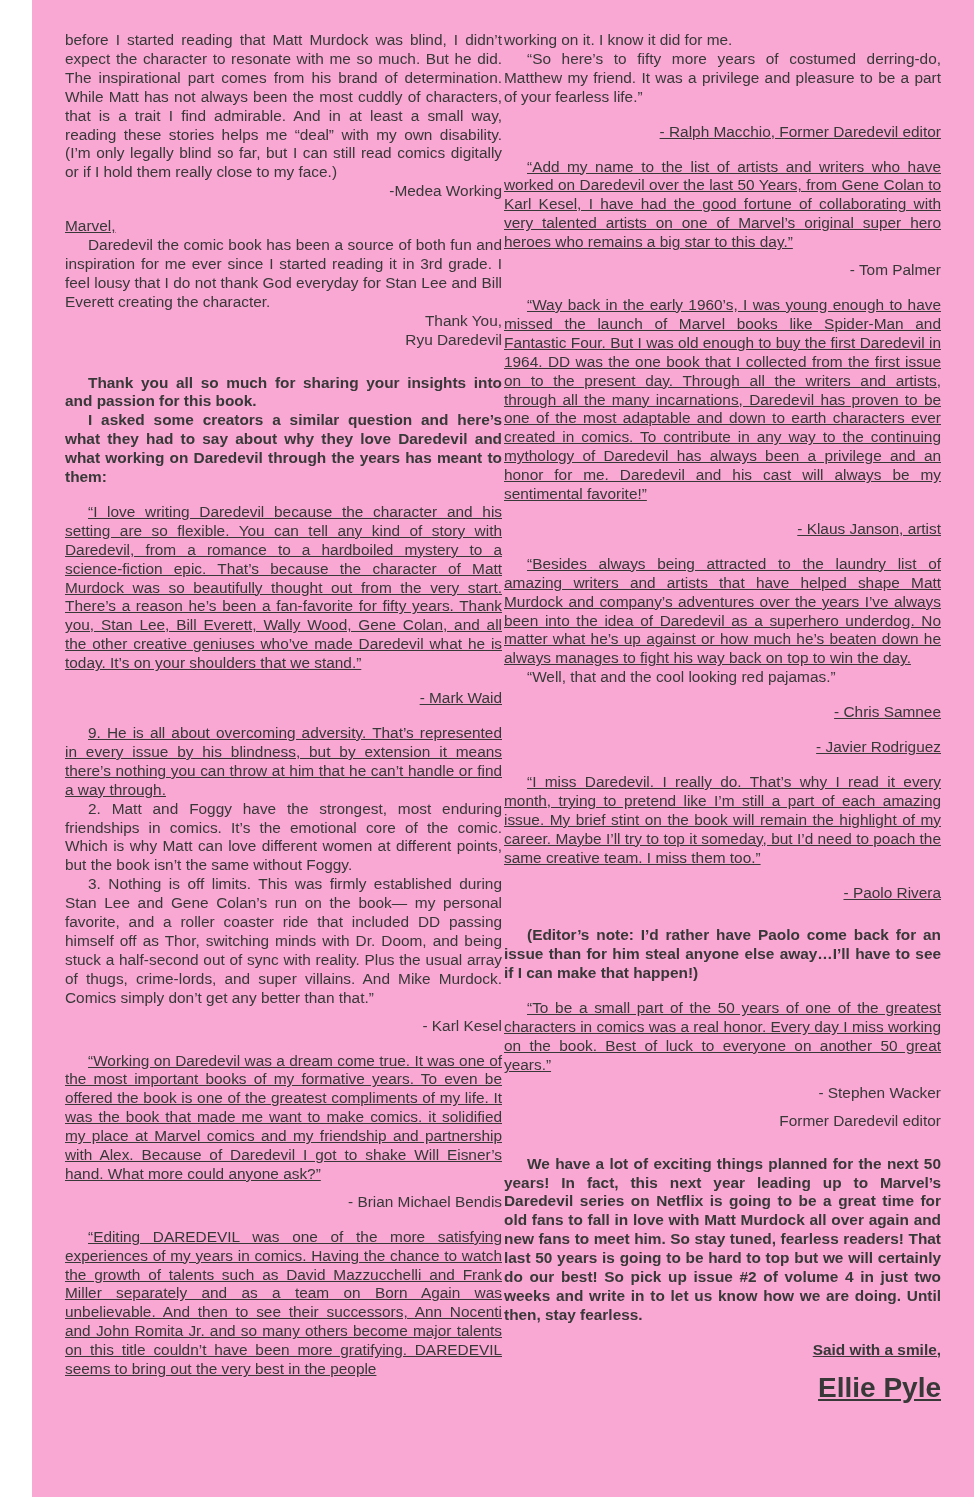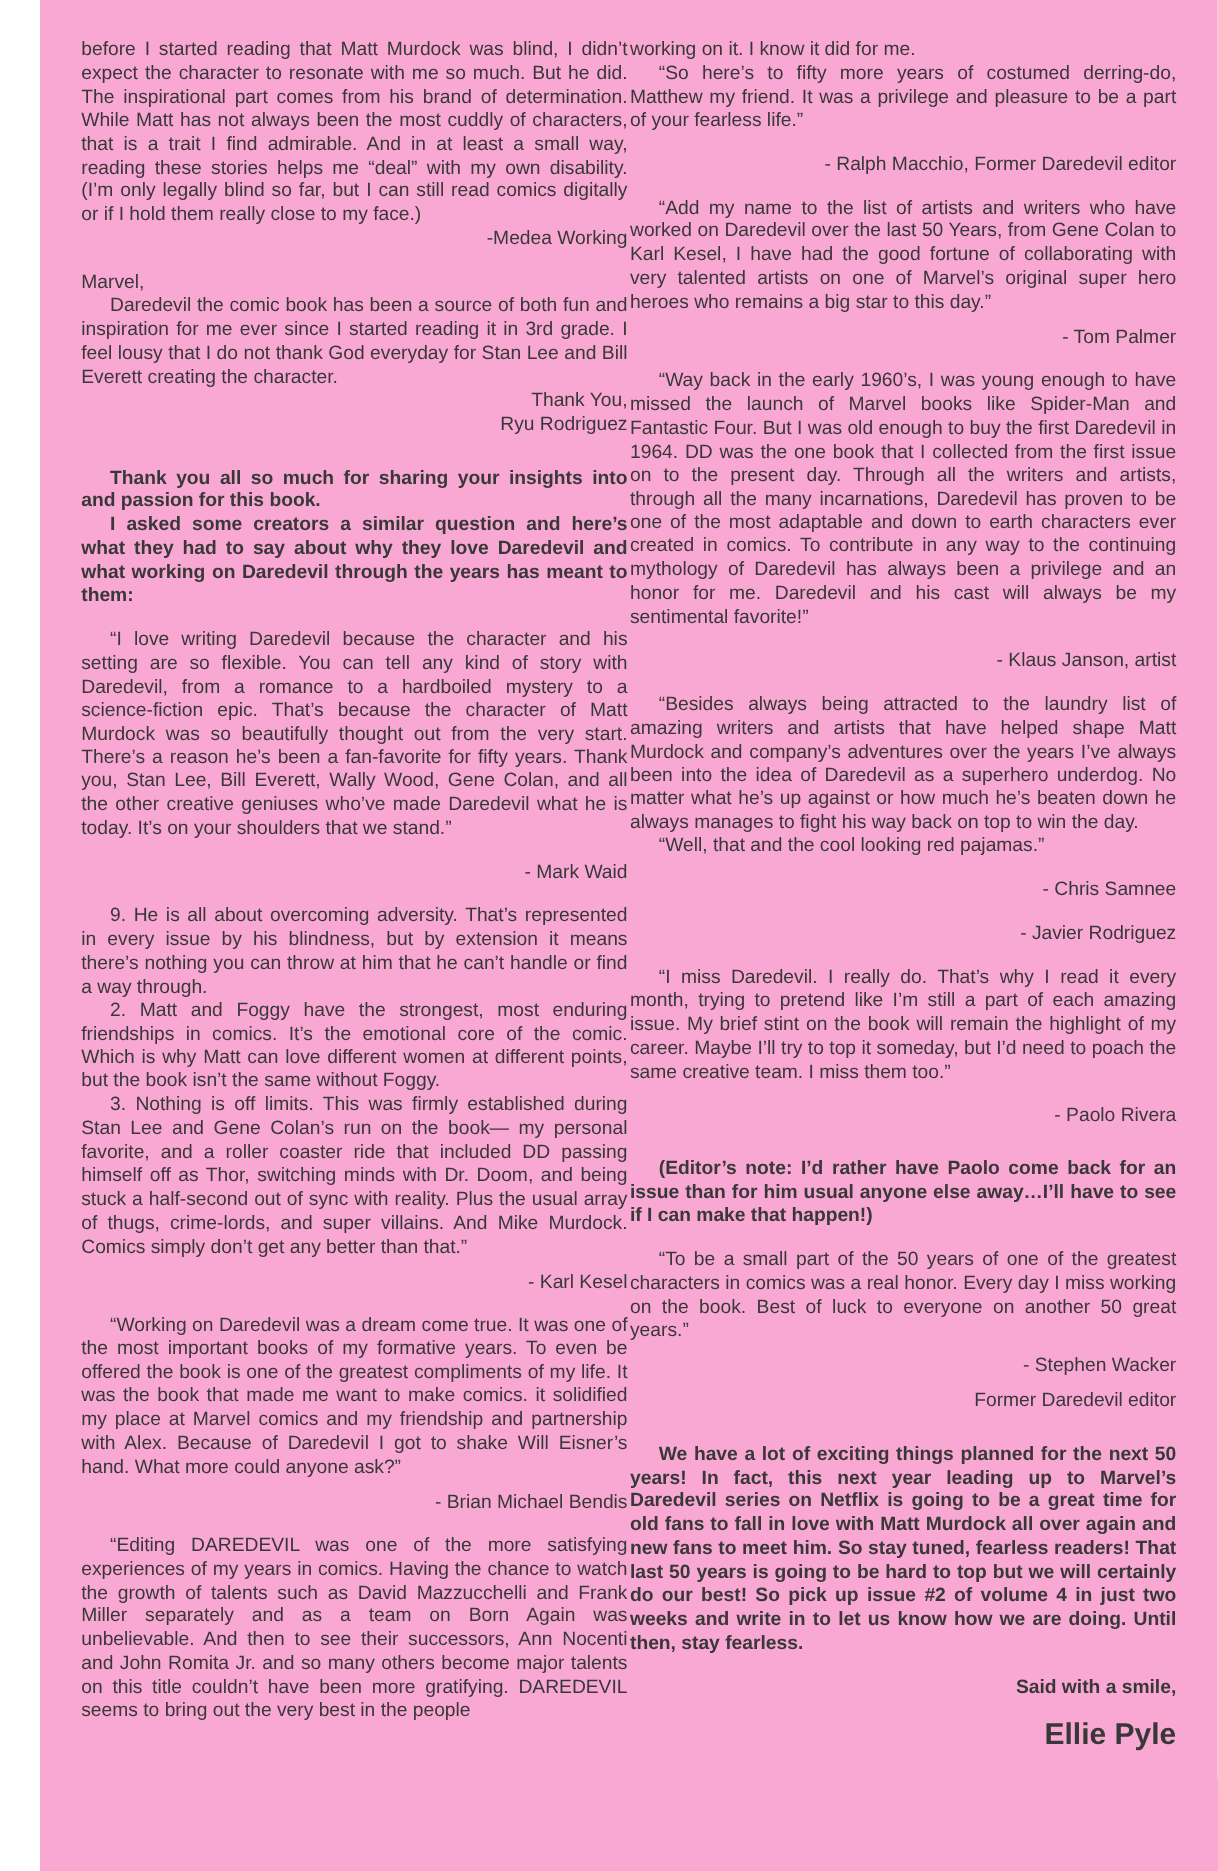--- a/index.html
+++ b/index.html
@@ -24,35 +24,35 @@
   .para { text-align: justify; }
   .para.align-left { text-align: left; }
   .indent { text-indent: 23px; }
   .bold { font-weight: bold; }
   .sig {
     text-align: right;
     margin-top: 9px;
     margin-bottom: 9px;
   }
   .sig.tight { margin-top: 0; margin-bottom: 0; }
-  .g1 { margin-top: 16px; }
+  .g1 { margin-top: 16px; text-decoration: underline; }
   .g2 { margin-top: 24px; }
-  .large { font-size: 24px; line-height: 24px; }
+  .large { font-size: 28px; line-height: 24px; }
 </style>
 </head>
 <body>
 
 <div class="page" style="background: #f9a8d4; color: rgb(56, 56, 56); margin-left: 32px;">
   <div class="col col-left" id="col-left">
       <div class="para">before I started reading that Matt Murdock was blind, I didn’t expect the character to resonate with me so much. But he did. The inspirational part comes from his brand of determination. While Matt has not always been the most cuddly of characters, that is a trait I find admirable. And in at least a small way, reading these stories helps me “deal” with my own disability. (I’m only legally blind so far, but I can still read comics digitally or if I hold them really close to my face.)</div>
       <div class="sig tight">-Medea Working</div>
       <div class="para align-left g1">Marvel,</div>
       <div class="para indent">Daredevil the comic book has been a source of both fun and inspiration for me ever since I started reading it in 3rd grade. I feel lousy that I do not thank God everyday for Stan Lee and Bill Everett creating the character.</div>
       <div class="sig tight">Thank You,</div>
-      <div class="sig tight">Ryu Rodriguez</div>
+      <div class="sig tight">Ryu Daredevil</div>
       <div class="para indent bold g2">Thank you all so much for sharing your insights into and passion for this book.</div>
       <div class="para indent bold">I asked some creators a similar question and here’s what they had to say about why they love Daredevil and what working on Daredevil through the years has meant to them:</div>
       <div class="para indent g1">“I love writing Daredevil because the character and his setting are so flexible. You can tell any kind of story with Daredevil, from a romance to a hardboiled mystery to a science-fiction epic. That’s because the character of Matt Murdock was so beautifully thought out from the very start. There’s a reason he’s been a fan-favorite for fifty years. Thank you, Stan Lee, Bill Everett, Wally Wood, Gene Colan, and all the other creative geniuses who’ve made Daredevil what he is today. It’s on your shoulders that we stand.”</div>
       <div class="sig g1">- Mark Waid</div>
       <div class="para indent g1">9. He is all about overcoming adversity. That’s represented in every issue by his blindness, but by extension it means there’s nothing you can throw at him that he can’t handle or find a way through.</div>
       <div class="para indent">2. Matt and Foggy have the strongest, most enduring friendships in comics. It’s the emotional core of the comic. Which is why Matt can love different women at different points, but the book isn’t the same without Foggy.</div>
       <div class="para indent">3. Nothing is off limits. This was firmly established during Stan Lee and Gene Colan’s run on the book— my personal favorite, and a roller coaster ride that included DD passing himself off as Thor, switching minds with Dr. Doom, and being stuck a half-second out of sync with reality. Plus the usual array of thugs, crime-lords, and super villains. And Mike Murdock. Comics simply don’t get any better than that.”</div>
       <div class="sig">- Karl Kesel</div>
       <div class="para indent g1">“Working on Daredevil was a dream come true.  It was one of the most important books of my formative years. To even be offered the book is one of the greatest compliments of my life. It was the book that made me want to make comics. it solidified my place at Marvel comics and my friendship and partnership with Alex.  Because of Daredevil I got to shake Will Eisner’s hand. What more could anyone ask?”</div>
       <div class="sig">- Brian Michael Bendis</div>
@@ -65,21 +65,21 @@
       <div class="para indent g1">“Add my name to the list of artists and writers who have worked on Daredevil over the last 50 Years, from Gene Colan to Karl Kesel, I have had the good fortune of collaborating with very talented artists on one of Marvel’s original super hero heroes who remains a big star to this day.”</div>
       <div class="sig">- Tom Palmer</div>
       <div class="para indent g1">“Way back in the early 1960’s, I was young enough to have missed the launch of Marvel books like Spider-Man and Fantastic Four.  But I was old enough to buy the first Daredevil in 1964.  DD was the one book that I collected from the first issue on to the present day.  Through all the writers and artists, through all the many incarnations, Daredevil has proven to be one of the most adaptable and down to earth characters ever created in comics.  To contribute in any way to the continuing mythology of Daredevil has always been a privilege and an honor for me.  Daredevil and his cast will always be my sentimental favorite!”</div>
       <div class="sig g1">- Klaus Janson, artist</div>
       <div class="para indent g1">“Besides always being attracted to the laundry list of amazing writers and artists that have helped shape Matt Murdock and company’s adventures over the years I’ve always been into the idea of Daredevil as a superhero underdog.  No matter what he’s up against or how much he’s beaten down he always manages to fight his way back on top to win the day.</div>
       <div class="para indent">“Well, that and the cool looking red pajamas.”</div>
       <div class="sig g1">- Chris Samnee</div>
       <div class="sig g1">- Javier Rodriguez</div>
       <div class="para indent g1">“I miss Daredevil. I really do. That’s why I read it every month, trying to pretend like I’m still a part of each amazing issue. My brief stint on the book will remain the highlight of my career. Maybe I’ll try to top it someday, but I’d need to poach the same creative team. I miss them too.”</div>
       <div class="sig g1">- Paolo Rivera</div>
-      <div class="para indent bold g2">(Editor’s note: I’d rather have Paolo come back for an issue than for him usual anyone else away…I’ll have to see if I can make that happen!)</div>
+      <div class="para indent bold g2">(Editor’s note: I’d rather have Paolo come back for an issue than for him steal anyone else away…I’ll have to see if I can make that happen!)</div>
       <div class="para indent g1">“To be a small part of the 50 years of one of the greatest characters in comics was a real honor. Every day I miss working on the book.  Best of luck to everyone on another 50 great years.”</div>
       <div class="sig">- Stephen Wacker</div>
       <div class="sig tight">Former Daredevil editor</div>
       <div class="para indent bold g2">We have a lot of exciting things planned for the next 50 years!  In fact, this next year leading up to Marvel’s Daredevil series on Netflix is going to be a great time for old fans to fall in love with Matt Murdock all over again and new fans to meet him.  So stay tuned, fearless readers!  That last 50 years is going to be hard to top but we will certainly do our best!  So pick up issue #2 of volume 4 in just two weeks and write in to let us know how we are doing.  Until then, stay fearless.</div>
       <div class="sig bold g1">Said with a smile,</div>
       <div class="sig bold large g1">Ellie Pyle</div>
     </div>
 </div>
 
 </body></html>

